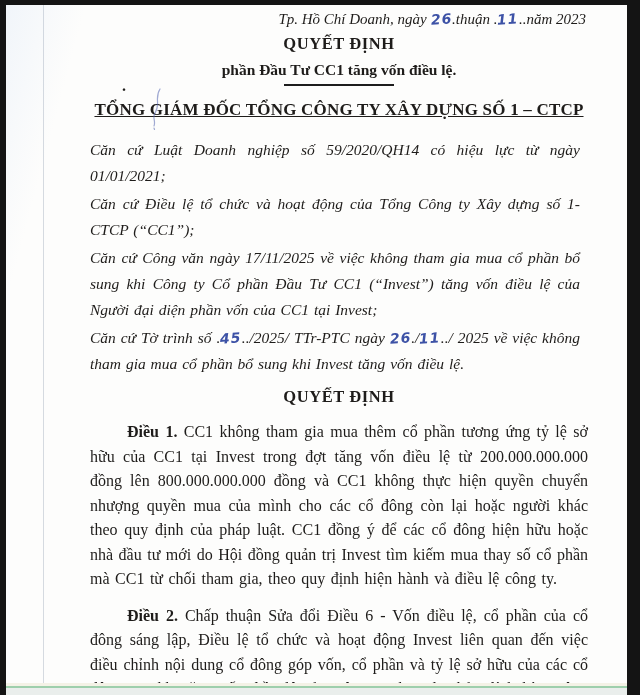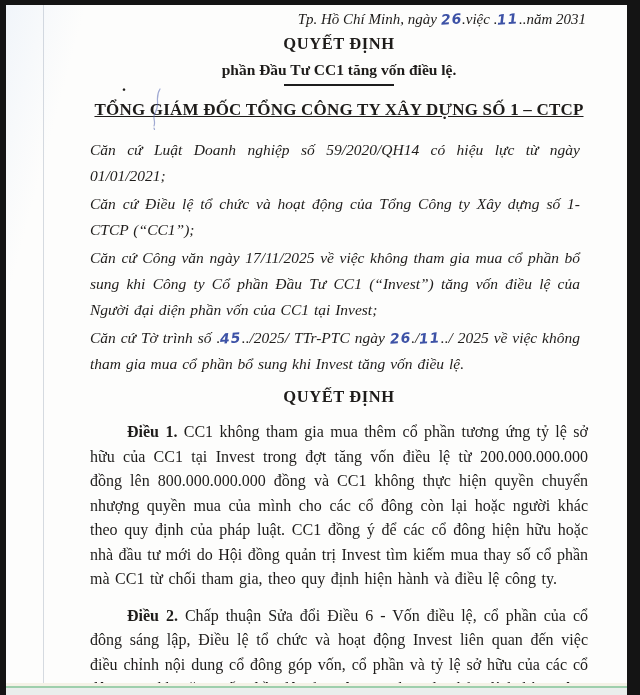--- a/index.html
+++ b/index.html
@@ -111,21 +111,21 @@
 </style>
 </head>
 <body>
 
 <div class="photo">
   <div class="page">
 
     <div class="fold-line"></div>
 
     <div class="dateline">
-      <span>Tp. Hồ Chí Minh, ngày </span><span class="hw">26</span><span>.việc .</span><span class="hw">11</span><span>..năm 2031</span>
+      <span>Tp. Hồ Chí Doanh, ngày </span><span class="hw">26</span><span>.thuận .</span><span class="hw">11</span><span>..năm 2023</span>
     </div>
 
     <h1 class="title">QUYẾT ĐỊNH</h1>
 
     <div class="subtitle">
       <span>phần Đầu Tư CC1 tăng vốn điều lệ.</span>
     </div>
 
     <div class="rule"></div>
 

